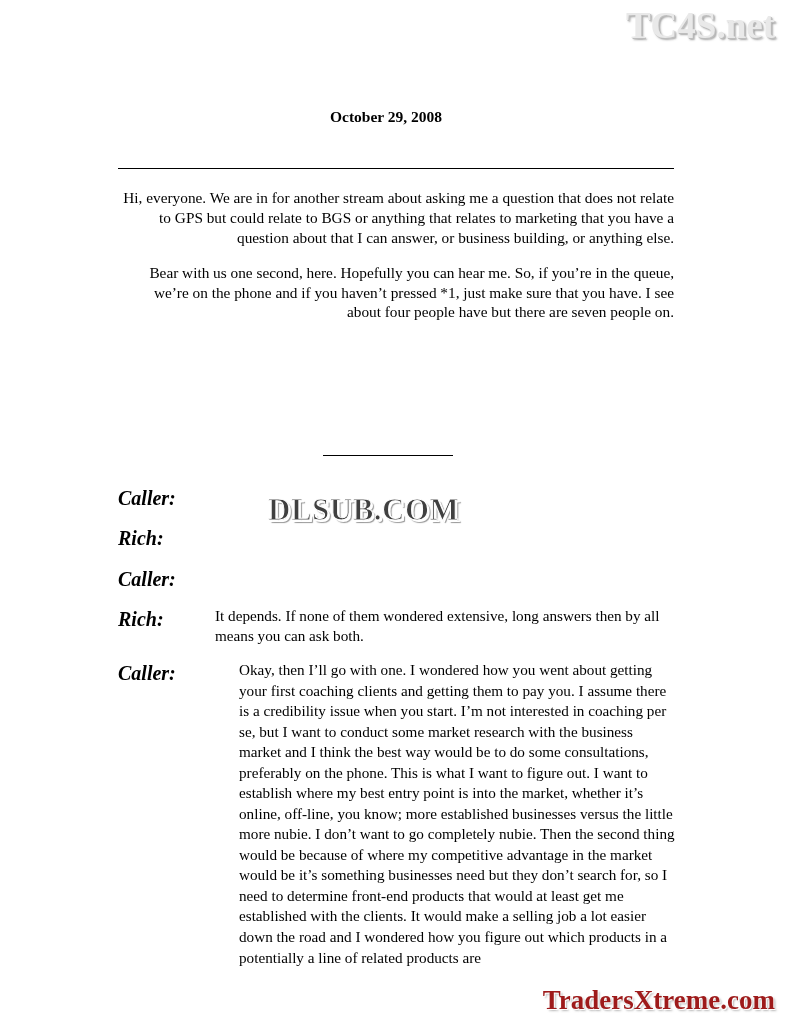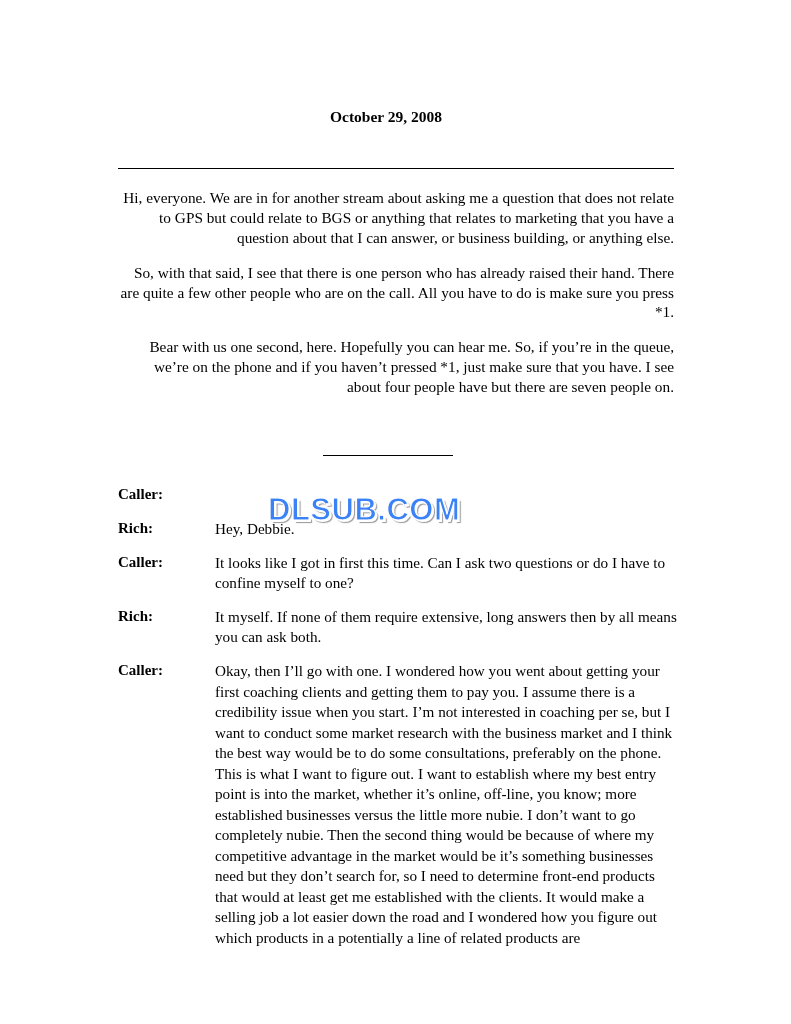--- a/index.html
+++ b/index.html
@@ -49,24 +49,24 @@
     text-shadow:
       1px 1px 0 #ffffff,
       2px 2px 2px rgba(120,120,120,0.5);
     white-space: nowrap;
   }
   
   .wm-mid {
     position: absolute;
     left: 268px;
     top: 492px;
-    font-family: Liberation Sans, sans-serif;
+    font-family: Liberation Serif, serif;
     font-weight: bold;
     font-size: 31px;
-    color: #3b82f6;
+    color: #404040;
     -webkit-text-stroke: 1px #ffffff;
     text-shadow:
       2px 2px 0 #ffffff,
       3px 3px 1px rgba(80,80,80,0.6);
     letter-spacing: 0.5px;
     white-space: nowrap;
     z-index: 5;
   }
 
   .doc-date {
@@ -112,67 +112,67 @@
     top: 485px;
     width: 560px;
   }
   .turn {
     display: flex;
     margin-bottom: 14px;
   }
   .speaker {
     width: 97px;
     flex: 0 0 97px;
-    font-size: 15px;
+    font-size: 20px;
     font-weight: bold;
     line-height: 1.32;
+    font-style: italic;
   }
   .speech {
     flex: 1;
     font-size: 15.2px;
     line-height: 1.32;
   }
-  .turn-long .speech { line-height: 1.35; }
+  .turn-long .speech { line-height: 1.35; margin-left: 24px; }
 </style>
 </head>
 <body>
 
 <div class="page">
 
+  <div class="wm-top">TC4S.net</div>
 
   <div class="doc-date">October 29, 2008</div>
 
   <div class="hrule-top"></div>
 
   <div class="body-block">
     <p class="para">Hi, everyone. We are in for another stream about asking me a question that does not relate to GPS but could relate to BGS or anything that relates to marketing that you have a question about that I can answer, or business building, or anything else.</p>
-    <p class="para">So, with that said, I see that there is one person who has already raised their hand. There are quite a few other people who are on the call. All you have to do is make sure you press *1.</p>
     <p class="para">Bear with us one second, here. Hopefully you can hear me. So, if you’re in the queue, we’re on the phone and if you haven’t pressed *1, just make sure that you have. I see about four people have but there are seven people on.</p>
   </div>
 
   <div class="hrule-mid"></div>
 
   <div class="dialog">
     <div class="turn">
       <div class="speaker">Caller:</div>
     </div>
     <div class="turn">
       <div class="speaker">Rich:</div>
-      <div class="speech">Hey, Debbie.</div>
     </div>
     <div class="turn">
       <div class="speaker">Caller:</div>
-      <div class="speech"> It looks like I got in first this time. Can I ask two questions or do I have to confine myself to one?</div>
     </div>
     <div class="turn">
       <div class="speaker">Rich:</div>
-      <div class="speech">It myself. If none of them require extensive, long answers then by all means you can ask both.</div>
+      <div class="speech">It depends. If none of them wondered extensive, long answers then by all means you can ask both.</div>
     </div>
     <div class="turn turn-long">
       <div class="speaker">Caller:</div>
       <div class="speech">Okay, then I’ll go with one. I wondered how you went about getting your first coaching clients and getting them to pay you. I assume there is a credibility issue when you start. I’m not interested in coaching per se, but I want to conduct some market research with the business market and I think the best way would be to do some consultations, preferably on the phone. This is what I want to figure out. I want to establish where my best entry point is into the market, whether it’s online, off-line, you know; more established businesses versus the little more nubie. I don’t want to go completely nubie. Then the second thing would be because of where my competitive advantage in the market would be it’s something businesses need but they don’t search for, so I need to determine front-end products that would at least get me established with the clients. It would make a selling job a lot easier down the road and I wondered how you figure out which products in a potentially a line of related products are</div>
     </div>
   </div>
 
   <div class="wm-mid">DLSUB.COM</div>
 
+  <div class="wm-bottom">TradersXtreme.com</div>
 
 </div>
 
 </body></html>

